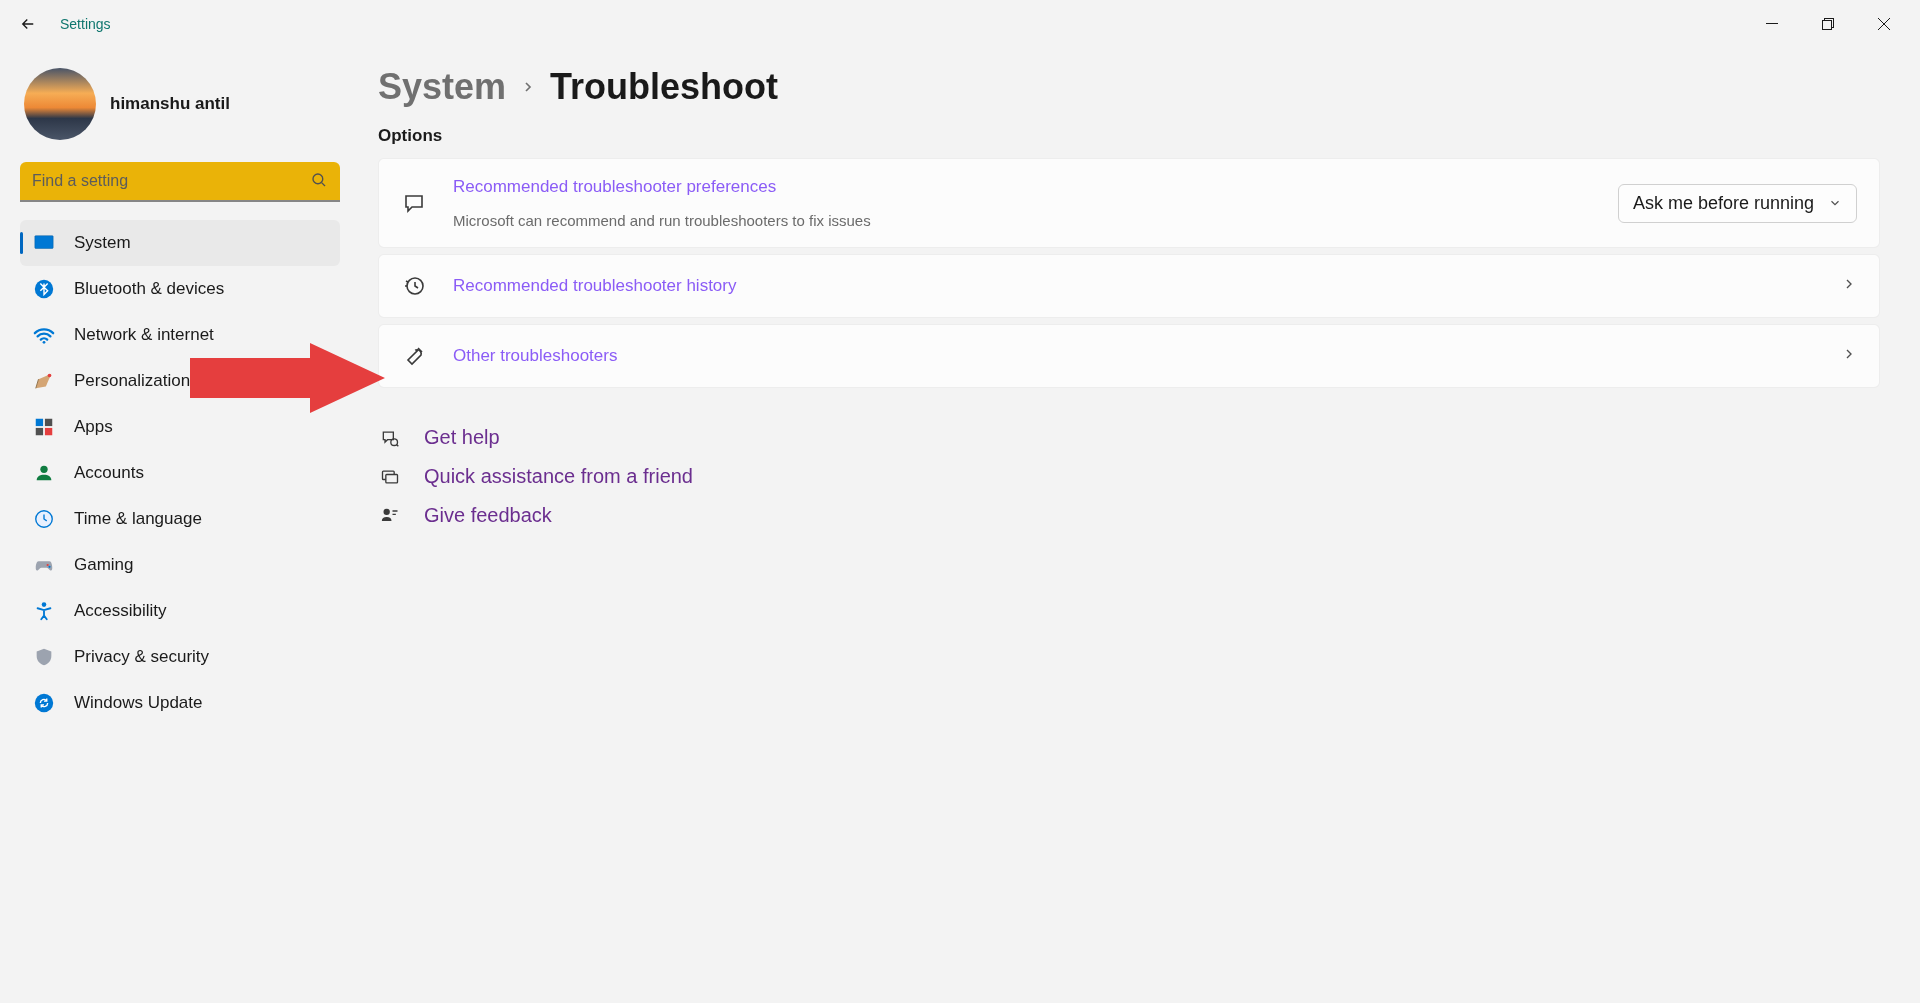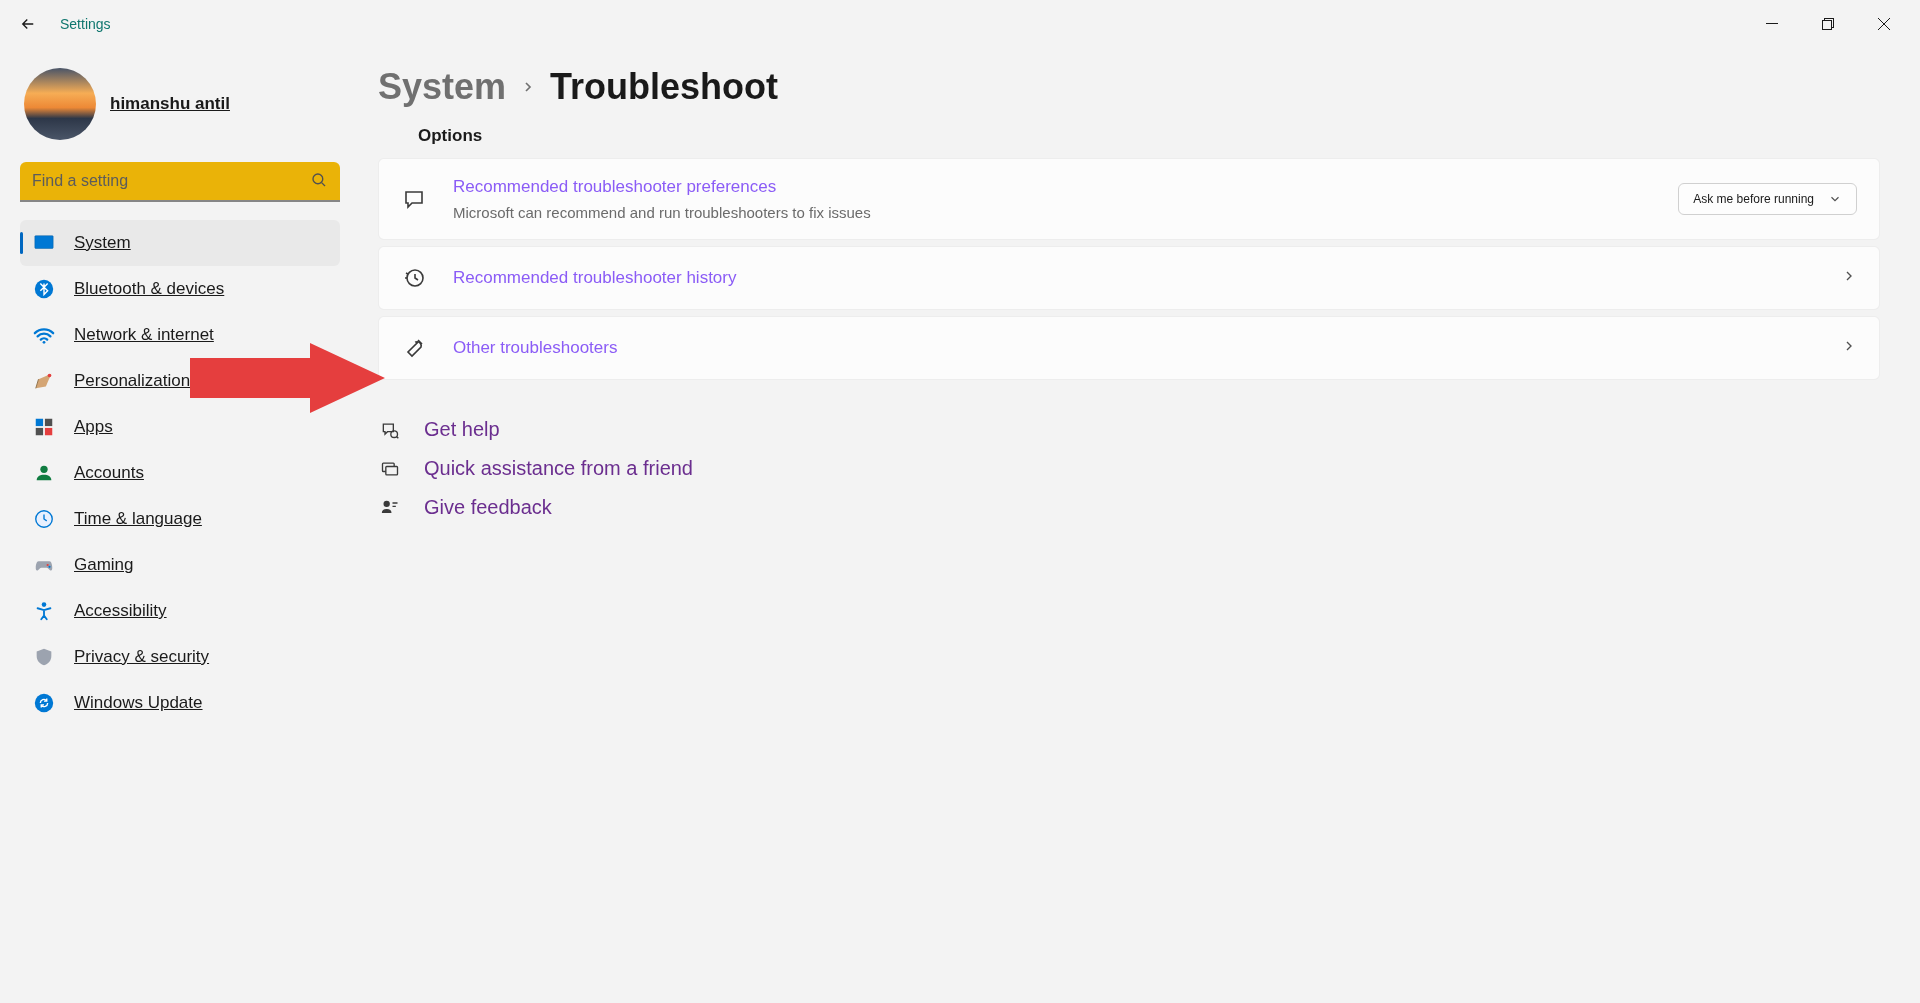--- a/index.html
+++ b/index.html
@@ -47,21 +47,20 @@
   justify-content: center;
   cursor: pointer;
 }
 .content {
   display: flex;
   height: calc(100% - 48px);
 }
 .sidebar {
   width: 360px;
   padding: 12px 8px 12px 20px;
-  text-decoration: underline;
 }
 .user-row {
   display: flex;
   align-items: center;
   gap: 14px;
   padding: 8px 4px 18px 4px;
   cursor: pointer;
 }
 .avatar {
   width: 72px;
@@ -150,21 +149,20 @@
 }
 .bc-current {
   font-size: 36px;
   font-weight: 600;
   color: #1a1a1a;
 }
 .section-label {
   font-size: 17px;
   font-weight: 600;
   margin-bottom: 12px;
-  margin-left: 40px;
 }
 .card {
   background: #fcfcfc;
   border: 1px solid rgba(0,0,0,0.06);
   border-radius: 6px;
   padding: 18px 22px;
   display: flex;
   align-items: center;
   gap: 26px;
   margin-bottom: 6px;
@@ -173,29 +171,29 @@
 .card-icon {
   width: 26px;
   height: 26px;
   display: flex;
   align-items: center;
   justify-content: center;
   color: #3a3a3a;
 }
 .card-body { flex: 1; }
 .card-title { font-size: 17px; color: #8b5cf6; }
-.card-sub { font-size: 15px; color: #6b6b6b; margin-top: 7px; }
+.card-sub { font-size: 15px; color: #6b6b6b; margin-top: 15px; }
 .dropdown {
   border: 1px solid #d0d0d0;
   border-radius: 6px;
   padding: 8px 14px;
   display: flex;
   align-items: center;
   gap: 14px;
-  font-size: 12px;
+  font-size: 18px;
   background: #fdfdfd;
   cursor: pointer;
 }
 .chevron-right {
   color: #505050;
 }
 .help-links {
   margin-top: 30px;
 }
 .help-link {

